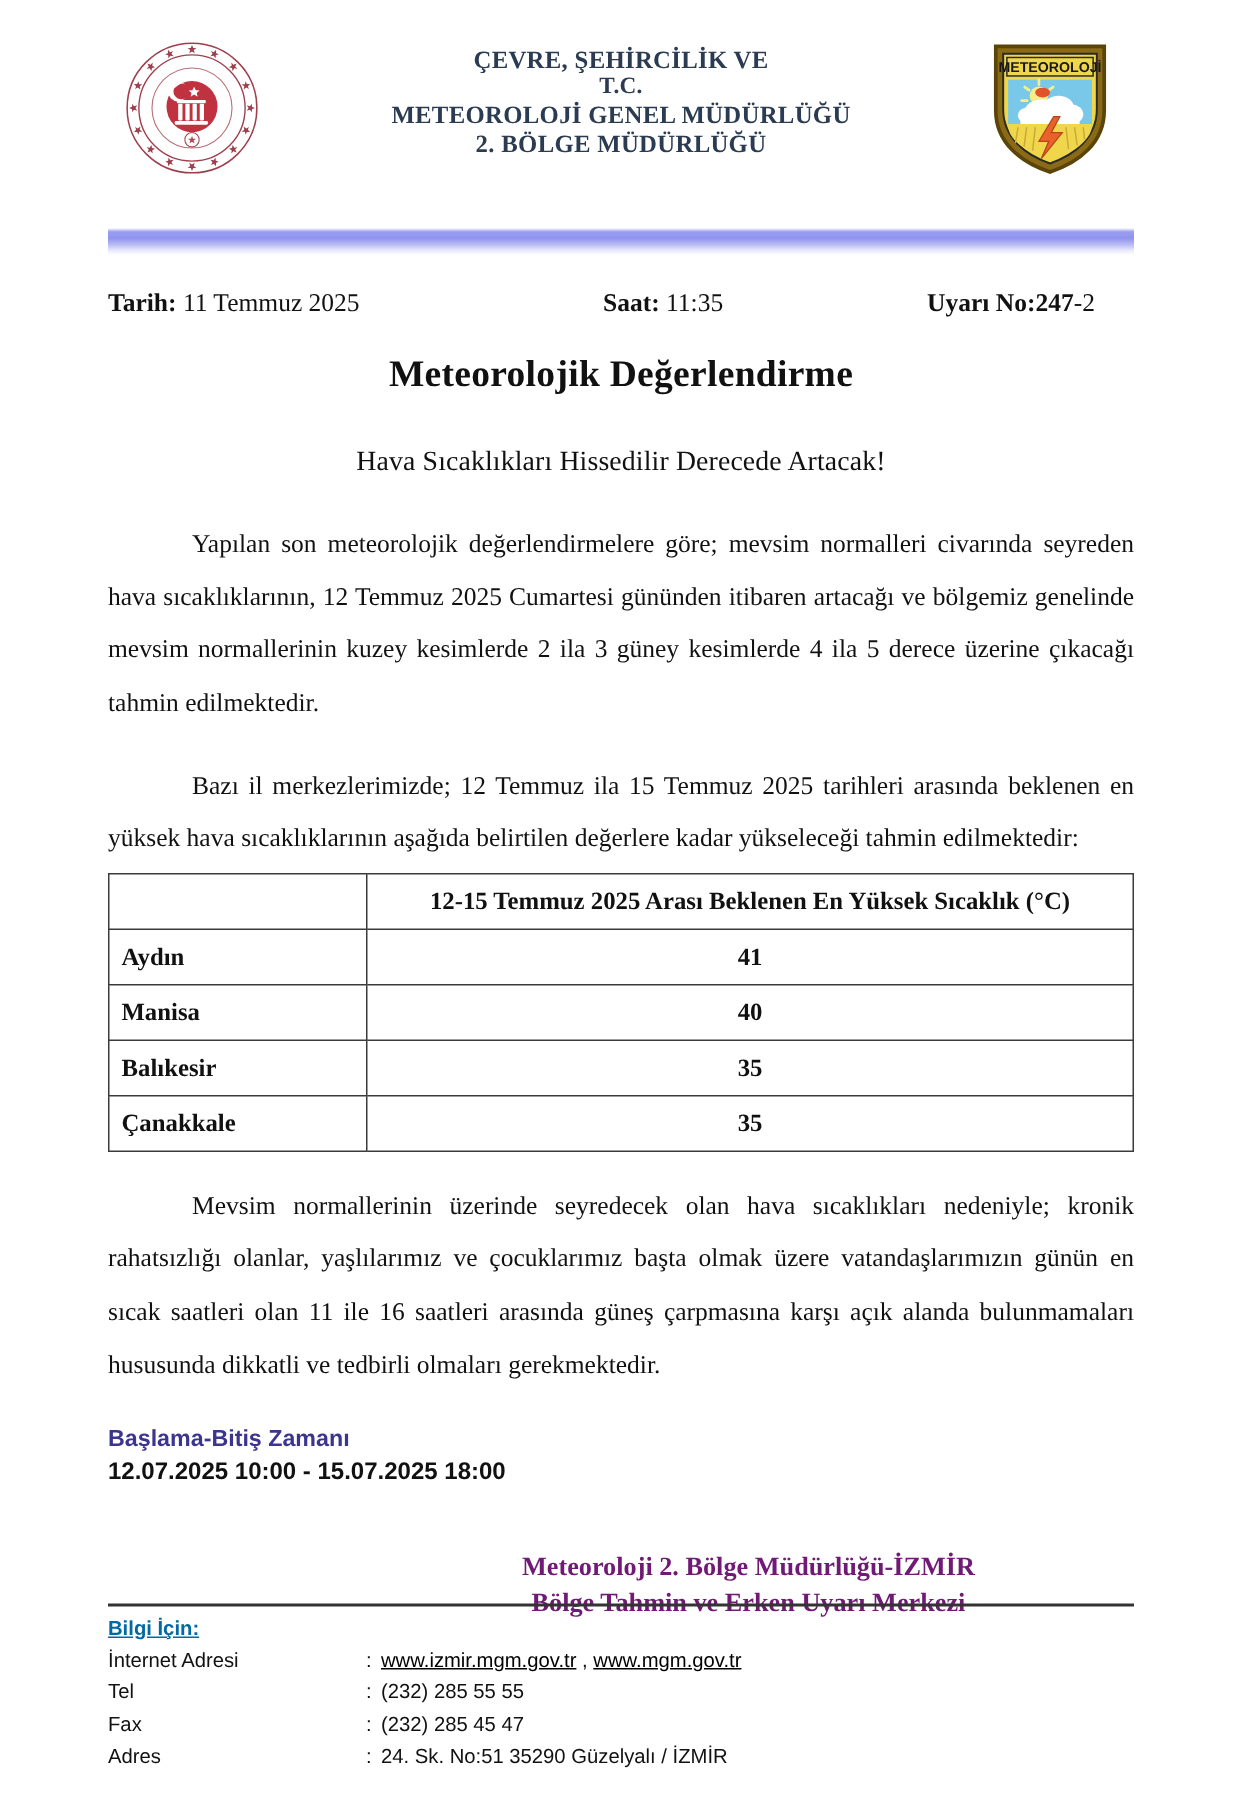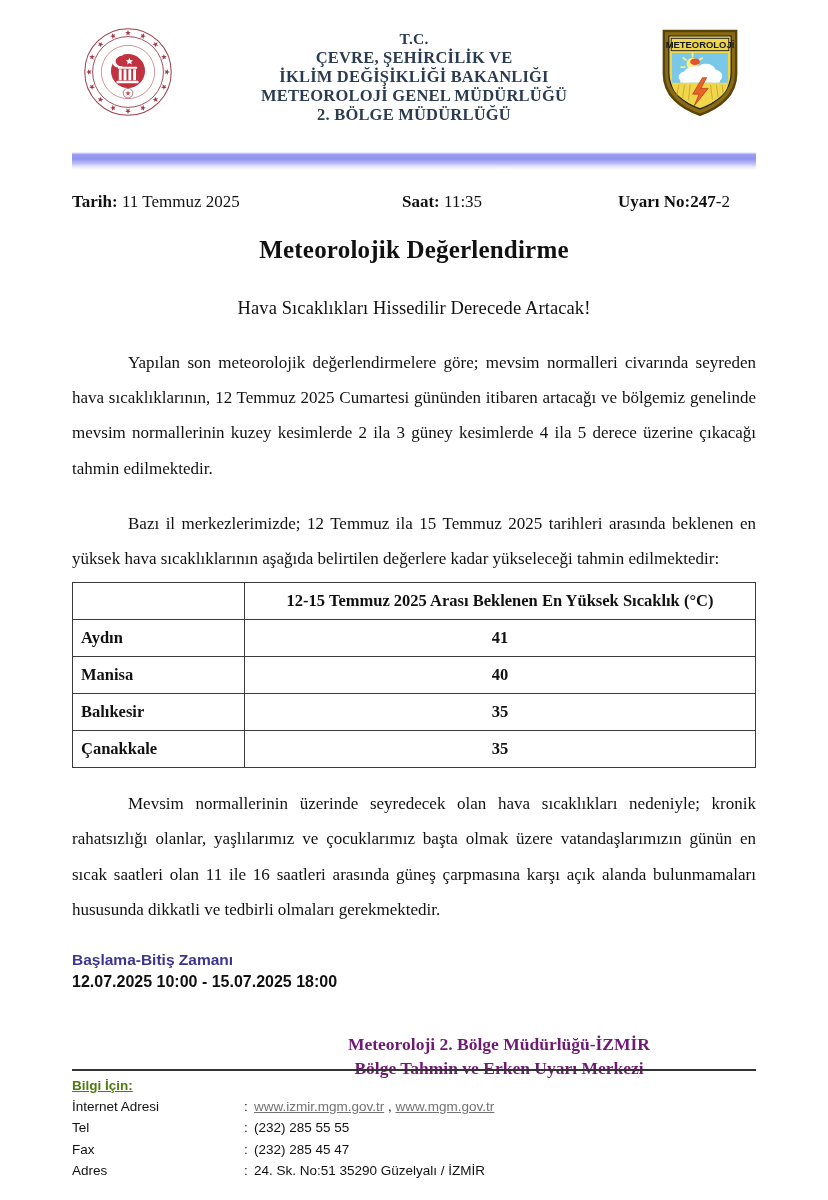--- a/index.html
+++ b/index.html
@@ -206,38 +206,38 @@
   .footer-rule {
     border: 0;
     border-top: 2.2px solid #333333;
     margin: 0 0 7px 0;
   }
   .footer-title {
     font-family: "Liberation Sans", "DejaVu Sans", sans-serif;
     font-size: 13.5px;
     font-weight: bold;
     text-decoration: underline;
-    color: #4d7c0f;
+    color: #0369a1;
     margin-bottom: 3px;
   }
   .contact-table {
     border-collapse: collapse;
     font-family: "Liberation Sans", "DejaVu Sans", sans-serif;
     font-size: 13.5px;
     color: #111111;
   }
   .contact-table td {
     padding: 1px 0;
     vertical-align: top;
     line-height: 1.45;
   }
   .contact-table td.k { width: 172px; }
   .contact-table td.sep { width: 10px; }
   .link {
-    color: #737373;
+    color: #000000;
     text-decoration: underline;
   }
 </style>
 </head>
 <body>
 
 <div class="page">
 
   <div class="letterhead">
 
@@ -308,23 +308,22 @@
           <rect x="39" y="44.2" width="21" height="2.4" rx="0.8"></rect>
           <path d="M45 33 a7.2 7.2 0 1 0 0 10 a5.7 5.7 0 1 1 0 -10 z"></path>
           <polygon points="51.5,34.6 52.8,37.1 55.5,37.3 53.4,39.1 54.1,41.8 51.5,40.3 49,41.8 49.7,39.1 47.6,37.3 50.3,37.1"></polygon>
         </g>
         <circle cx="50" cy="73" r="5.2" fill="#ffffff" stroke="#a84a56" stroke-width="0.8"></circle>
         <polygon points="50,70.2 50.8,72.2 52.9,72.3 51.2,73.6 51.8,75.7 50,74.5 48.2,75.7 48.8,73.6 47.1,72.3 49.2,72.2" fill="#a84a56"></polygon>
       </svg>
     </div>
 
     <div class="org-titles">
+      <div class="ln ln2">ÇEVRE, ŞEHİRCİLİK VE</div>
       <div class="ln ln1">T.C.</div>
-      <div class="ln ln2">ÇEVRE, ŞEHİRCİLİK VE</div>
-      <div class="ln ln3">İKLİM DEĞİŞİKLİĞİ BAKANLIĞI</div>
       <div class="ln ln4">METEOROLOJİ GENEL MÜDÜRLÜĞÜ</div>
       <div class="ln ln5">2. BÖLGE MÜDÜRLÜĞÜ</div>
     </div>
 
     <div class="logo-slot right">
       <svg class="met-shield" viewBox="0 0 100 112">
         <path d="M6 6 H94 V58 C94 84 74 100 50 108 C26 100 6 84 6 58 Z" fill="#8a6a14" stroke="#5b4409" stroke-width="3"></path>
         <path d="M12 12 H88 V57 C88 80 70 94 50 101 C30 94 12 80 12 57 Z" fill="#efd64a" stroke="#2a2a2a" stroke-width="1.6"></path>
         <rect x="15" y="15" width="70" height="15" fill="#efd64a" stroke="#2a2a2a" stroke-width="1.2"></rect>
         <text x="50" y="26.6" text-anchor="middle" font-family="'Liberation Sans','DejaVu Sans',sans-serif" font-size="11.5" font-weight="bold" fill="#181818">METEOROLOJİ</text>

